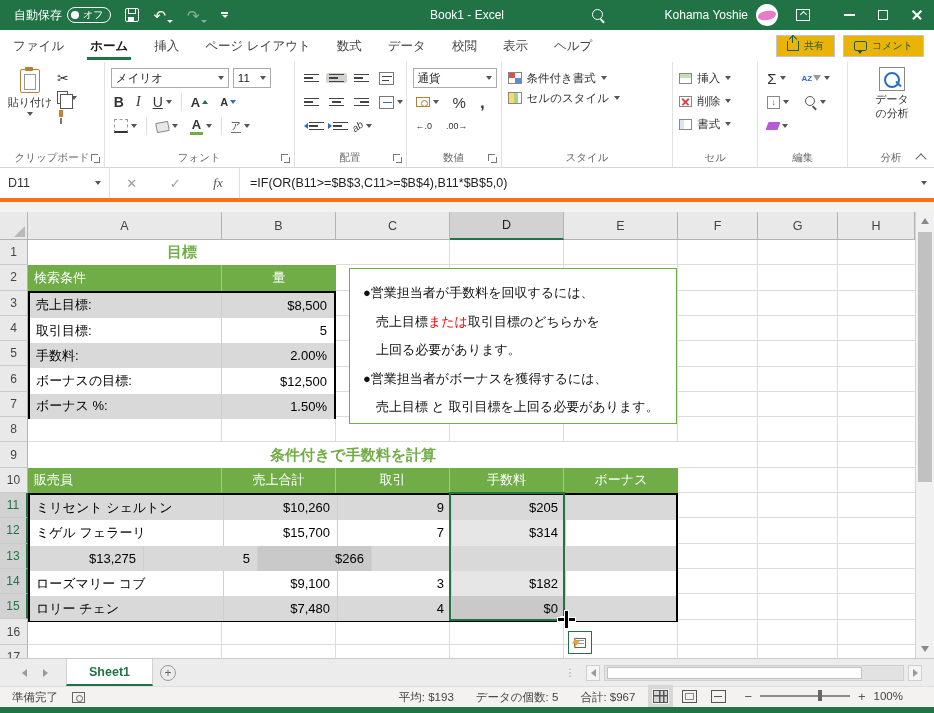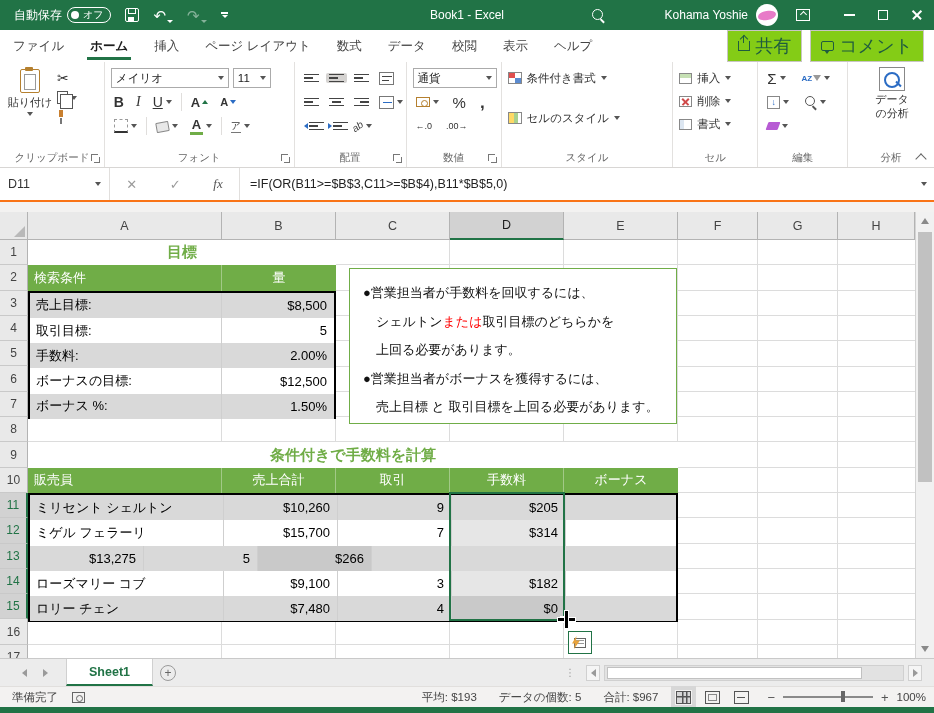--- a/index.html
+++ b/index.html
@@ -37,21 +37,21 @@
   .winbtn .cls { position:relative; width:12px; height:12px; }
   .winbtn .cls:before,.winbtn .cls:after { content:""; position:absolute; left:0; top:5px; width:12px; height:1.5px; background:#fff; }
   .winbtn .cls:before { transform:rotate(45deg);} .winbtn .cls:after{ transform:rotate(-45deg);}
 
   
   .menubar { position:absolute; left:0; top:30px; width:934px; height:32px; background:#fff; display:flex; align-items:center; font-size:12.5px; color:#444; }
   .rtab { padding:0 13px; height:32px; display:flex; align-items:center; position:relative; }
   .rtab.active { color:#1c1c1c; font-weight:bold; }
   .rtab.active:after { content:""; position:absolute; left:10px; right:10px; bottom:2px; height:3px; background:#217346; }
   .menu-right { margin-left:auto; display:flex; align-items:center; gap:8px; padding-right:10px; }
-  .mr-btn { display:flex; align-items:center; gap:5px; border:1px solid #c8c6c4; background:#84cc16; padding:3px 10px; color:#1f5c3f; font-size:18px; }
+  .mr-btn { display:flex; align-items:center; gap:5px; border:1px solid #c8c6c4; background:#eab308; padding:3px 10px; color:#1f5c3f; font-size:10px; }
   .shareic { width:12px; height:10px; border:1.5px solid #1f5c3f; border-top:none; position:relative; }
   .shareic:before { content:""; position:absolute; left:3.5px; top:-5px; width:1.5px; height:7px; background:#1f5c3f; }
   .shareic:after { content:""; position:absolute; left:1.5px; top:-5px; width:5px; height:5px; border-left:1.5px solid #1f5c3f; border-top:1.5px solid #1f5c3f; transform:rotate(45deg); }
   .commentic { width:13px; height:10px; border:1.5px solid #1f5c3f; border-radius:2px; position:relative; }
   .commentic:after { content:""; position:absolute; left:2px; bottom:-4px; width:0; height:0; border-left:3px solid transparent; border-right:3px solid transparent; border-top:4px solid #1f5c3f; }
 
   
   .ribbon { position:absolute; left:0; top:62px; width:934px; height:106px; background:#fff; border-bottom:1px solid #d8d6d4; display:flex; }
   .group { position:relative; height:100%; border-right:1px solid #e3e1df; padding:4px 4px 16px 6px; }
   .glabel { position:absolute; bottom:2px; left:0; right:0; text-align:center; font-size:10.5px; color:#666; }
@@ -109,21 +109,21 @@
   .ori-ic { font-size:10px; color:#444; transform:rotate(-35deg); font-style:italic; }
 
   
   .g-num { width:95px; }
   .numfmt { width:103px; }
   .acct-ic { width:14px; height:10px; border:1px solid #b5802f; position:relative; background:#fff; }
   .acct-ic:before { content:""; position:absolute; left:4px; top:1.5px; width:5px; height:5px; border:1px solid #b5802f; border-radius:50%; }
   .dec-ic { font-size:9px; color:#333; letter-spacing:0; white-space:nowrap; }
 
   
-  .g-styles { width:172px; display:flex; flex-direction:column; justify-content:flex-start; gap:20px; padding-top:6px; }
+  .g-styles { width:172px; display:flex; flex-direction:column; justify-content:flex-start; gap:0; padding-top:6px; }
   .style-row { display:flex; align-items:center; gap:5px; font-size:11.5px; color:#333; height:20px; }
   .cf-ic { width:14px; height:12px; border:1px solid #888; display:grid; grid-template-columns:1fr 1fr; grid-template-rows:1fr 1fr; }
   .cf-ic b:nth-child(1){background:#e04f4f;} .cf-ic b:nth-child(2){background:#fff;} .cf-ic b:nth-child(3){background:#fff;} .cf-ic b:nth-child(4){background:#5b8bd0;}
   .tf-ic { width:14px; height:12px; border:1px solid #888; background:linear-gradient(#9dc3e6 0 4px, #fff 4px); position:relative; }
   .tf-ic:after { content:""; position:absolute; right:-2px; bottom:-2px; width:7px; height:2px; background:#777; transform:rotate(-45deg); }
   .cs-ic { width:14px; height:12px; border:1px solid #888; background:linear-gradient(90deg,#ffd966 0 5px,#a9d18e 5px 9px,#fff 9px); }
 
   
   .g-cells { width:85px; display:flex; flex-direction:column; gap:3px; padding-top:6px; }
   .ins-ic { width:13px; height:11px; border:1px solid #888; background:linear-gradient(#c6e0b4 0 4px,#fff 4px); }
@@ -145,21 +145,21 @@
   
   .g-anal { width:86px; display:flex; flex-direction:column; align-items:center; padding-top:5px; }
   .anal-ic { width:26px; height:24px; border:1px solid #888; position:relative; background:#fff; }
   .anal-ic:before { content:""; position:absolute; left:4px; top:4px; width:12px; height:12px; border:2px solid #2b6cc4; border-radius:50%; }
   .anal-ic:after { content:""; position:absolute; left:15px; top:15px; width:7px; height:2px; background:#2b6cc4; transform:rotate(45deg); }
   .anal-cap { font-size:11px; color:#333; text-align:center; line-height:1.25; margin-top:2px; }
   .collapse { position:absolute; right:6px; bottom:4px; width:14px; height:12px; }
   .collapse:before { content:""; position:absolute; left:3px; top:4px; width:7px; height:7px; border-left:1.5px solid #666; border-top:1.5px solid #666; transform:rotate(45deg); }
 
   
-  .formulabar { position:absolute; left:0; top:168px; width:934px; height:34px; background:#fff; border-bottom:2px solid #f97316; display:flex; align-items:stretch; }
+  .formulabar { position:absolute; left:0; top:168px; width:934px; height:34px; background:#fff; border-bottom:4px solid #f97316; display:flex; align-items:stretch; }
   .namebox { width:110px; display:flex; align-items:center; justify-content:space-between; padding:0 8px; border-right:1px solid #e1dfdd; font-size:12.5px; color:#333; }
   .fx-zone { width:130px; display:flex; align-items:center; justify-content:space-around; border-right:1px solid #e1dfdd; color:#9b9b9b; font-size:13px; }
   .fx-italic { font-style:italic; font-family:"Liberation Serif", serif; color:#555; }
   .fxtext { flex:1; display:flex; align-items:center; padding-left:10px; font-size:12.5px; color:#222; }
   .fb-exp { width:20px; display:flex; align-items:center; justify-content:center; }
   .gapstrip { position:absolute; left:0; top:202px; width:934px; height:10px; background:#f3f2f1; }
 
   
   .sheet { position:absolute; left:0; top:212px; width:934px; height:446px; background:#fff; overflow:hidden; }
   .gridlines { position:absolute; left:28px; top:28px; right:19px; bottom:0;
@@ -232,21 +232,21 @@
   .hdots { color:#9a9a9a; font-size:10px; letter-spacing:1px; margin-right:6px; }
   .hs-box { width:14px; height:16px; background:#f5f5f5; border:1px solid #d0d0d0; display:flex; align-items:center; justify-content:center; }
   .hs-track { width:300px; height:16px; background:#e2e2e2; border:1px solid #d0d0d0; position:relative; }
   .hs-thumb { position:absolute; left:2px; top:1px; width:255px; height:12px; background:#fff; border:1px solid #c1c1c1; }
 
   
   .statusbar { position:absolute; left:0; top:686px; width:934px; height:21px; background:#f3f2f1; border-top:1px solid #e1dfdd; display:flex; align-items:center; font-size:11.5px; color:#444; }
   .sb-left { display:flex; align-items:center; gap:14px; padding-left:12px; }
   .macro-ic { width:13px; height:11px; border:1px solid #666; position:relative; }
   .macro-ic:before { content:""; position:absolute; left:3px; top:2px; width:5px; height:5px; border:1px solid #666; border-radius:50%; }
-  .sb-right { margin-left:auto; display:flex; align-items:center; gap:18px; padding-right:8px; }
+  .sb-right { margin-left:auto; display:flex; align-items:flex-start; gap:18px; padding-right:31px; }
   .sb-stats { display:flex; gap:22px; }
   .viewics { display:flex; gap:14px; align-items:center; }
   .vic { width:15px; height:13px; border:1.5px solid #555; position:relative; }
   .vic.grid { background:linear-gradient(#555,#555) 0 4px/100% 1.5px no-repeat, linear-gradient(90deg,#555,#555) 4.5px 0/1.5px 100% no-repeat, linear-gradient(90deg,#555,#555) 9px 0/1.5px 100% no-repeat; }
   .vic.sel-bg { outline:4px solid #d7d7d7; outline-offset:1px; background-color:#d7d7d7; }
   .vic.page:after { content:""; position:absolute; left:2px; top:2px; right:2px; bottom:2px; border:1px solid #888; }
   .vic.brk:after { content:""; position:absolute; left:2px; top:5px; width:8px; height:1.5px; background:#555; }
   .zoomctl { display:flex; align-items:center; gap:8px; }
   .zoomline { width:90px; height:1.5px; background:#8a8a8a; position:relative; }
   .zoomline .zthumb { position:absolute; left:58px; top:-5px; width:4px; height:11px; background:#666; }
@@ -680,21 +680,21 @@
           <div class="tcell l" style="width:192px">ボーナス %:</div>
           <div class="tcell r" style="width:112px">1.50%</div>
         </div>
     </div>
 
     <div class="notebox">
       <div class="nline">
           <span>●営業担当者が手数料を回収するには、</span>
         </div>
       <div class="nline ind">
-          <span>シェルトン </span>
+          <span>売上目標 </span>
           <span class="red-u">または</span>
           <span> 取引目標のどちらかを</span>
         </div>
       <div class="nline ind">
           <span>上回る必要があります。</span>
         </div>
       <div class="nline">
           <span>●営業担当者がボーナスを獲得するには、</span>
         </div>
       <div class="nline ind">

